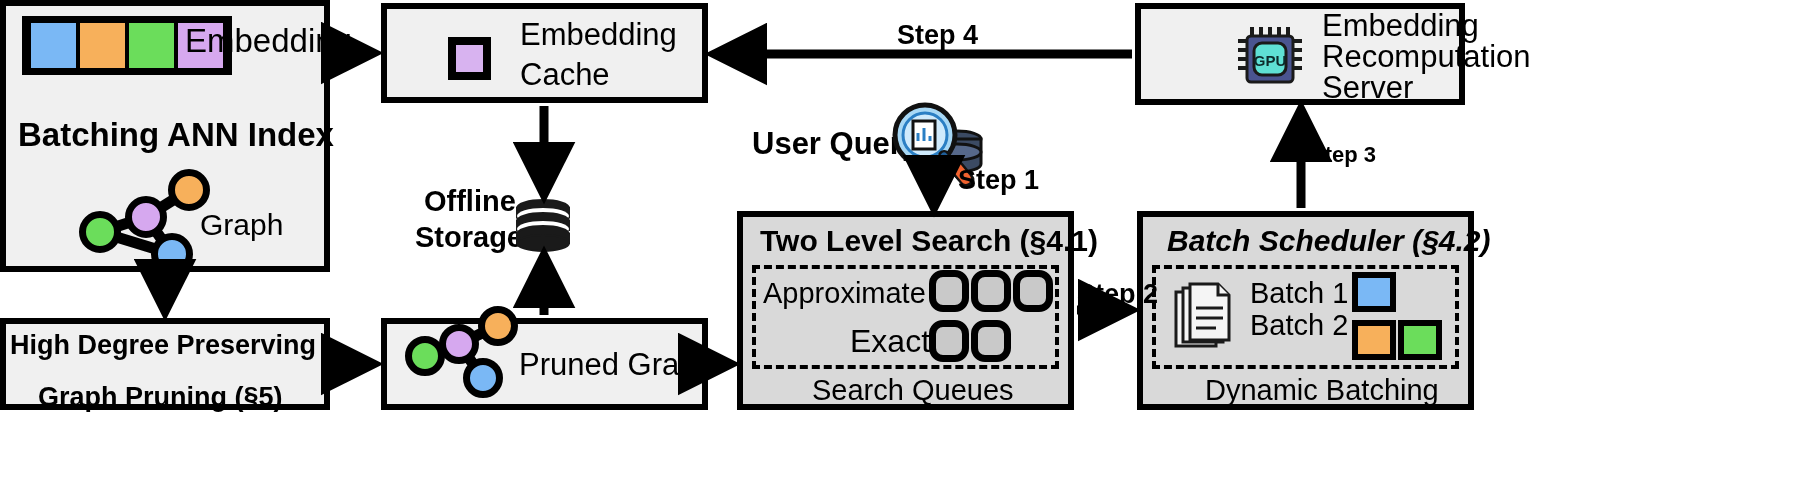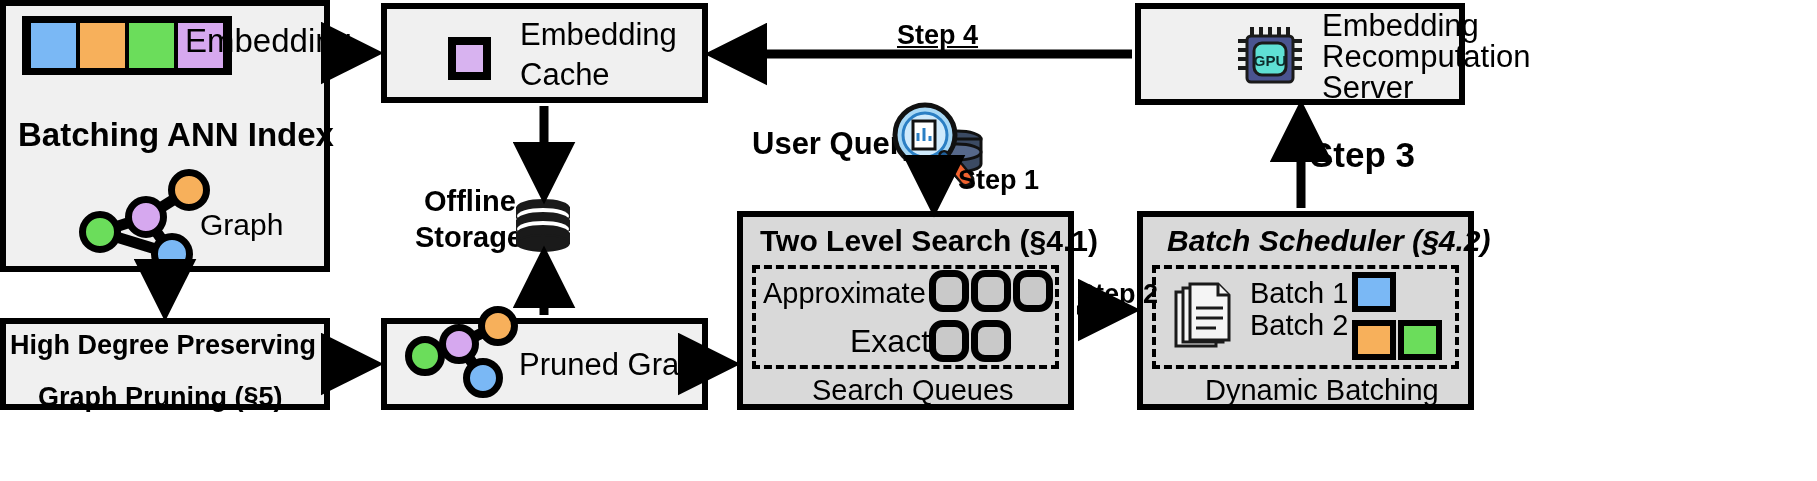--- a/index.html
+++ b/index.html
@@ -208,24 +208,24 @@
       <rect x="1247" y="36" width="46" height="46" rx="4" fill="#4a5490"></rect>
       <rect x="1254" y="43" width="32" height="32" rx="8" fill="#5fe0d4"></rect>
     </g>
     <text x="1270" y="66" text-anchor="middle" font-family="Liberation Sans, sans-serif" font-size="15" font-weight="bold" fill="#0d2b2b">GPU</text>
   </svg>
 
   <div class="lbl" style="left:1322px;top:10px;font-size:31px;line-height:31px;">Embedding</div>
   <div class="lbl" style="left:1322px;top:41px;font-size:31px;line-height:31px;">Recomputation</div>
   <div class="lbl" style="left:1322px;top:72px;font-size:31px;line-height:31px;">Server</div>
 
-  <div class="lbl bold" style="left:897px;top:18px;font-size:27px;line-height:34px;text-decoration:underline;">Step 4</div>
+  <div class="lbl bold" style="left:897px;top:18px;font-size:27px;line-height:34px;">Step 4</div>
   <div class="lbl bold" style="left:958px;top:163px;font-size:27px;line-height:34px;">Step 1</div>
   <div class="lbl bold" style="left:1077px;top:277px;font-size:27px;line-height:34px;">Step 2</div>
-  <div class="lbl bold" style="left:1310px;top:138px;font-size:35px;line-height:34px;">Step 3</div>
+  <div class="lbl bold" style="left:1310px;top:138px;font-size:22px;line-height:34px;">Step 3</div>
 
   <svg class="overlay">
     <defs>
       <marker id="ah" markerWidth="7" markerHeight="7" refX="5.6" refY="3.5" orient="auto">
         <path d="M0,0 L7,3.5 L0,7 z" fill="#000"></path>
       </marker>
     </defs>
     <g stroke="#000" stroke-width="9" fill="none" marker-end="url(#ah)">
 
       <line x1="333" y1="53" x2="371" y2="53"></line>

